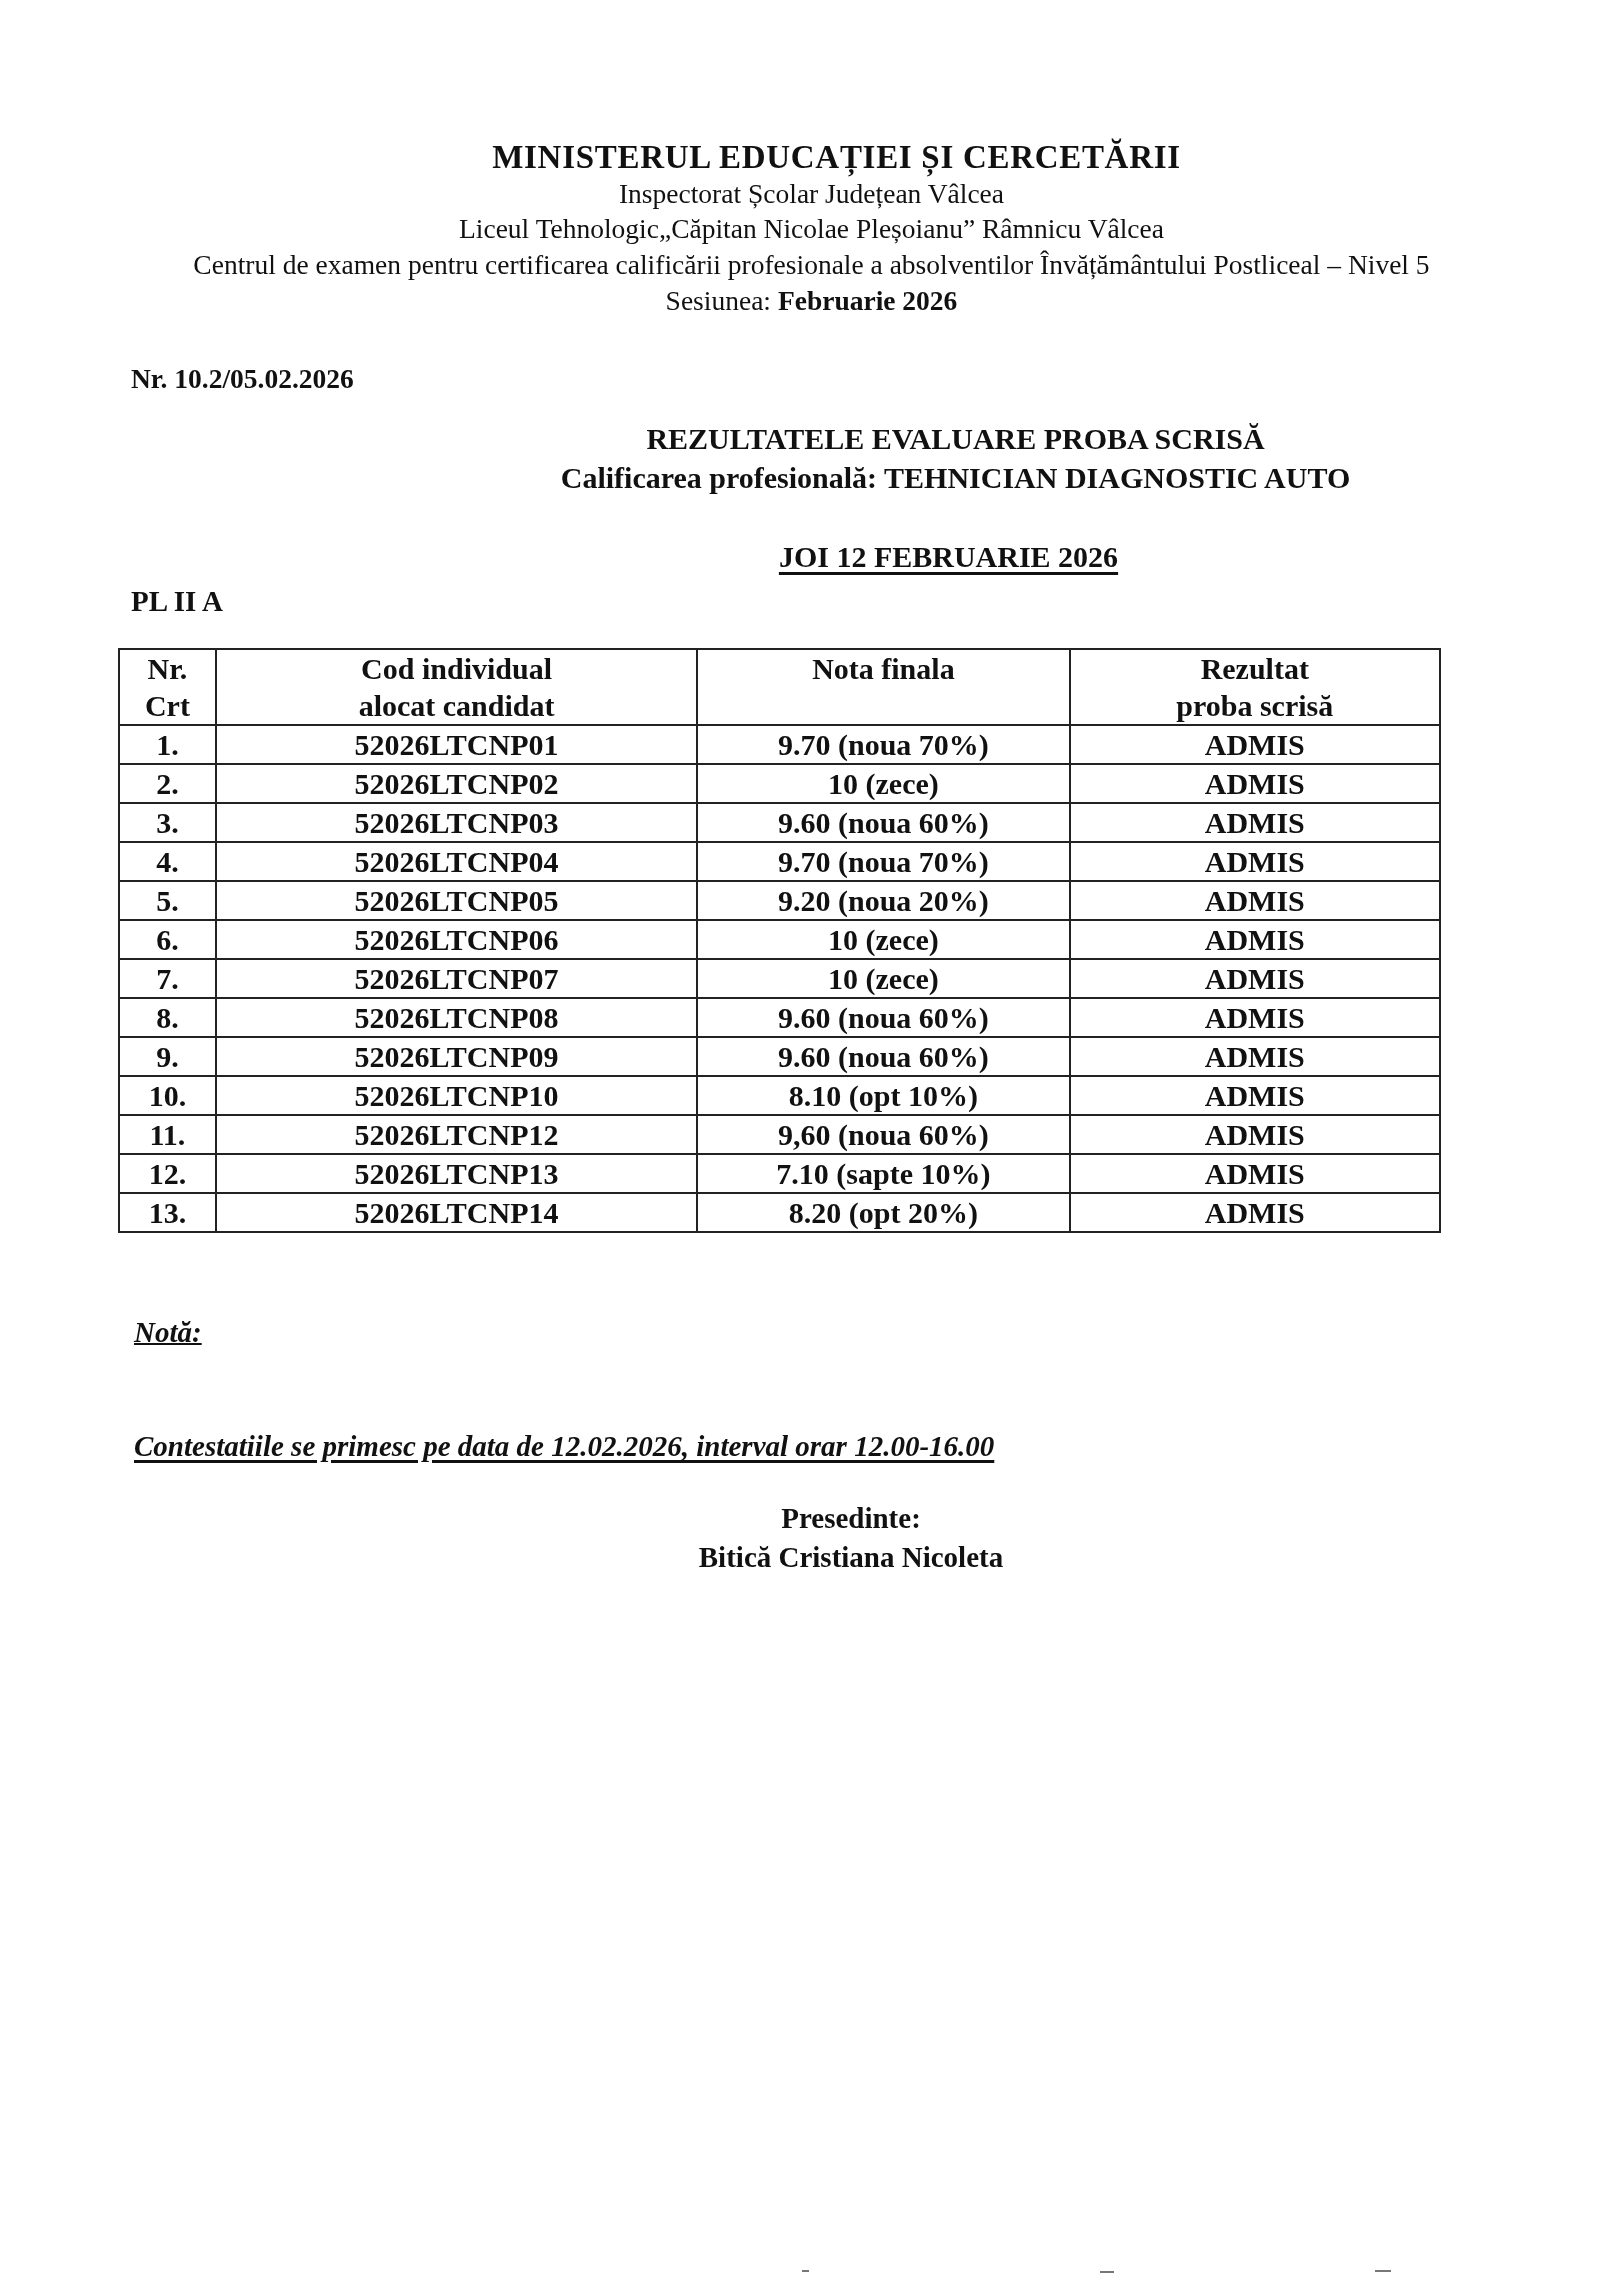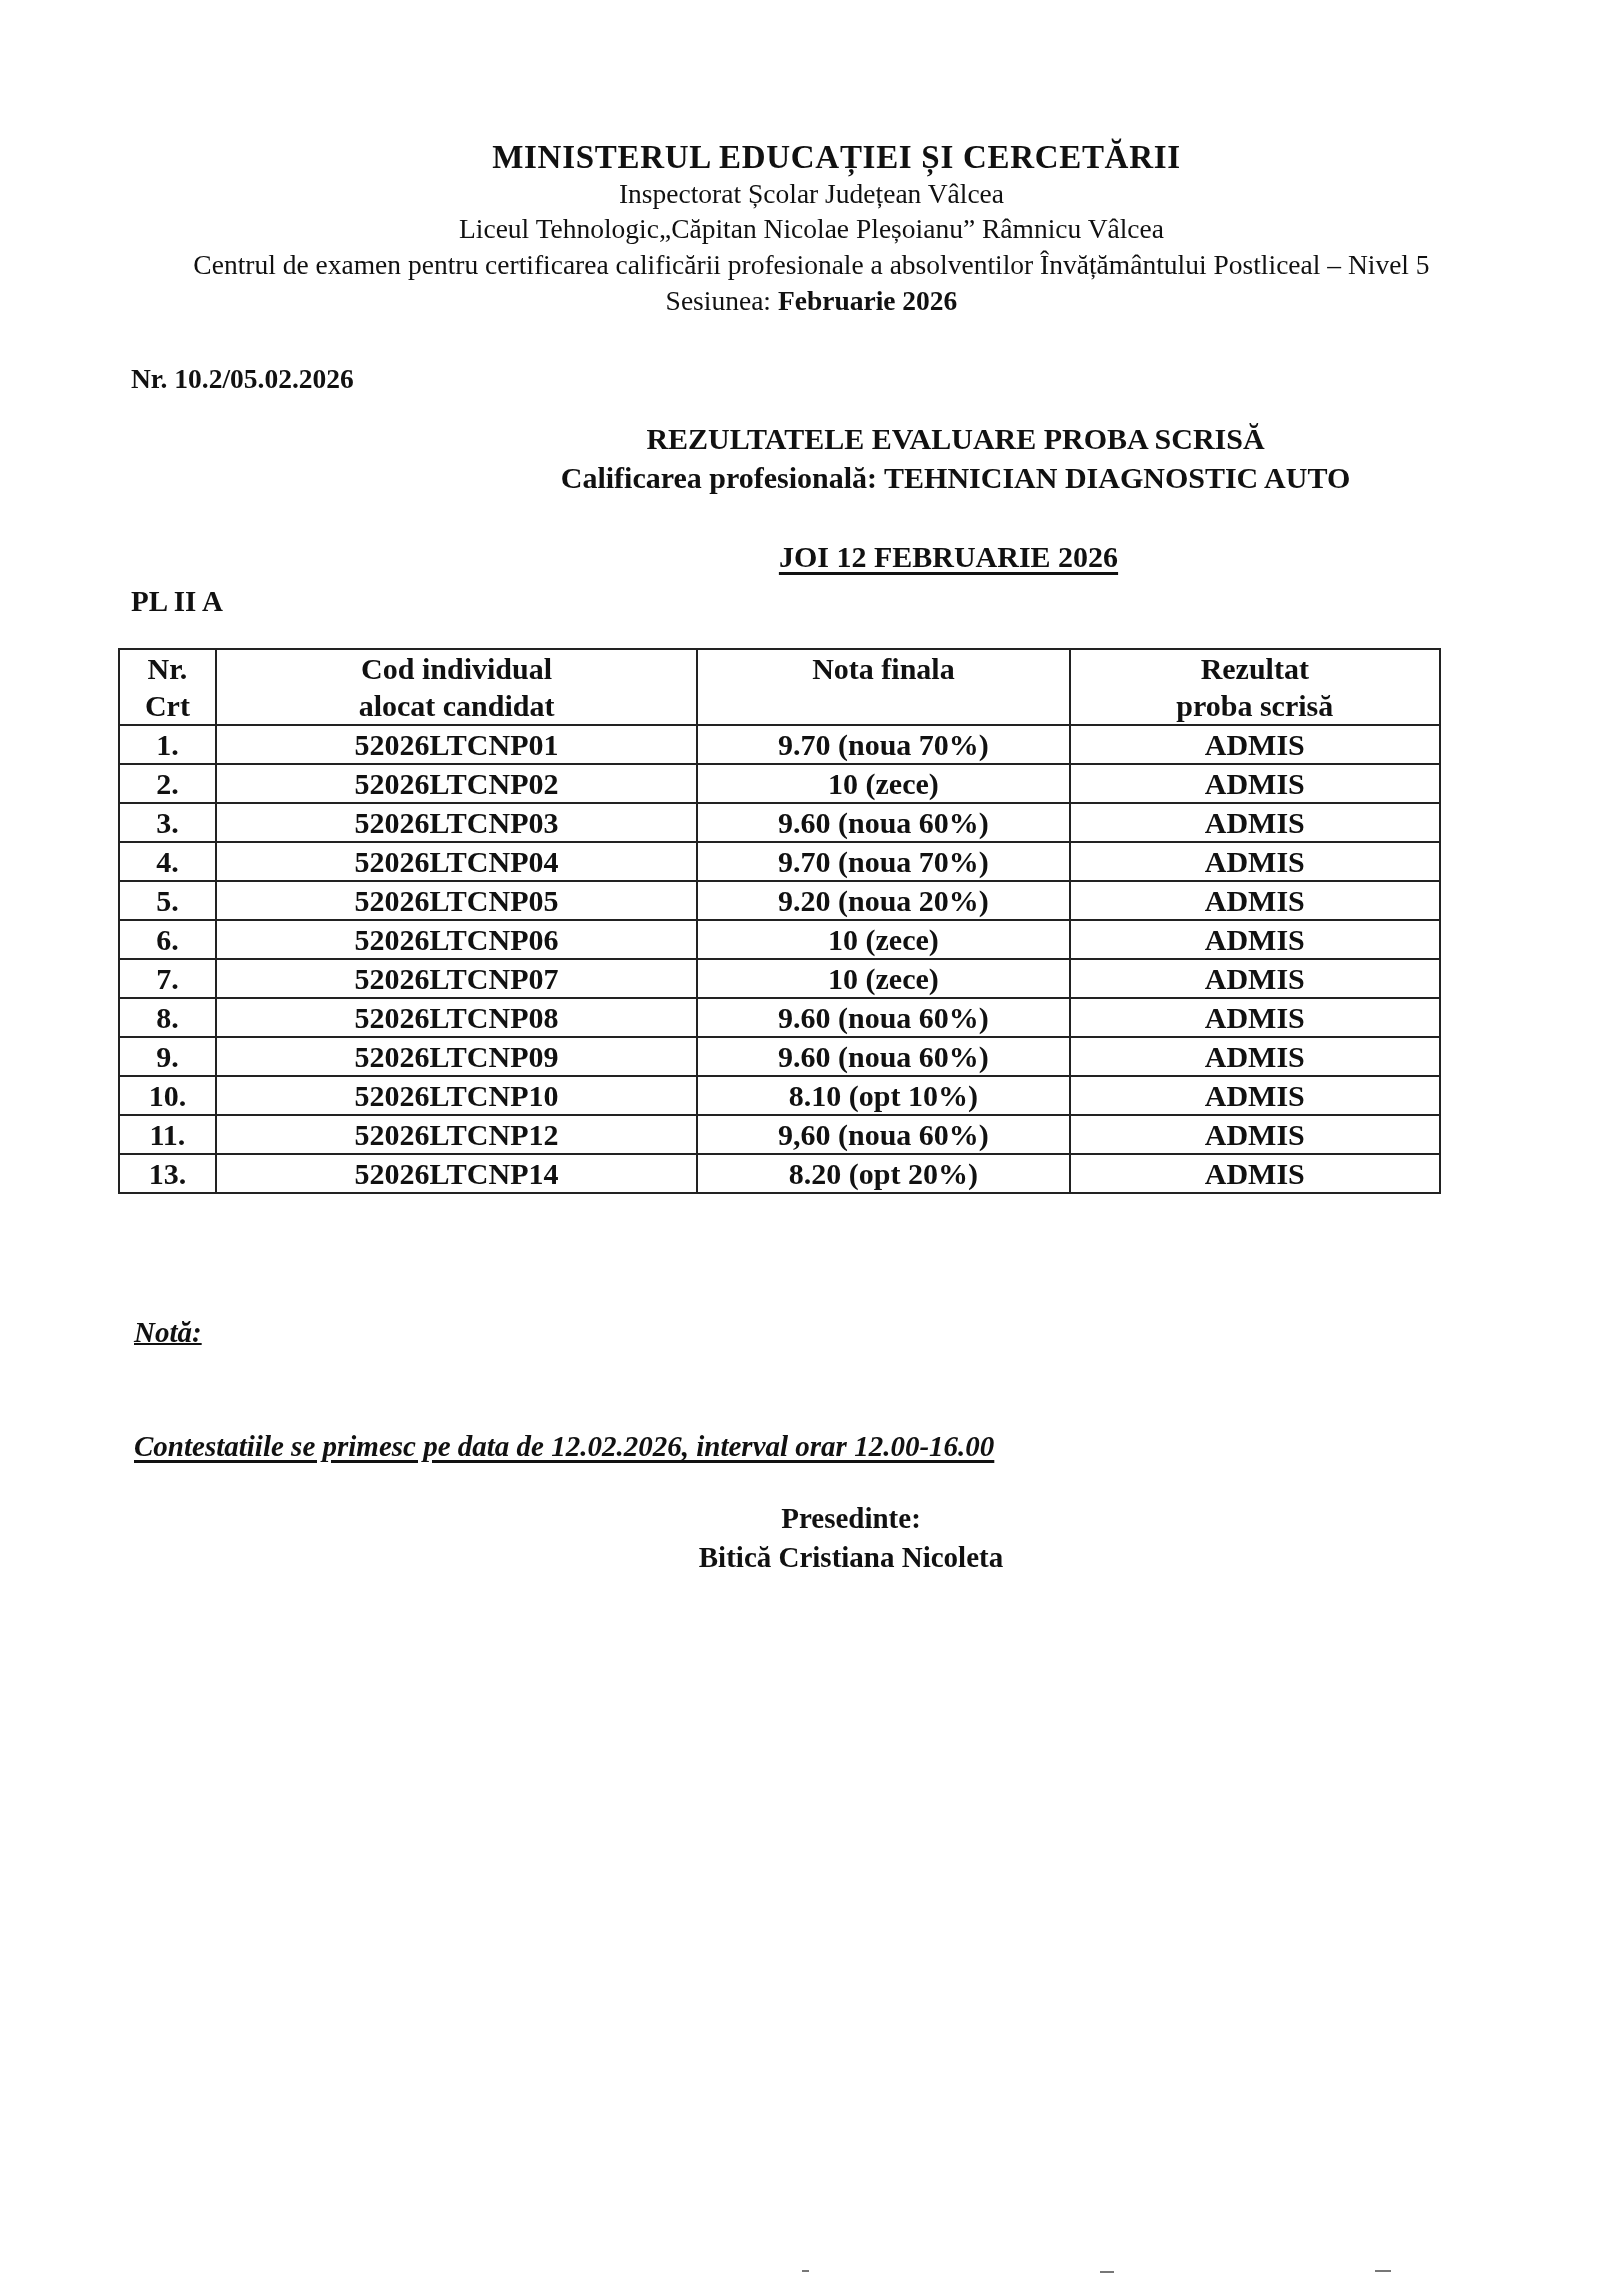--- a/index.html
+++ b/index.html
@@ -141,20 +141,26 @@
         <td>8.10 (opt 10%)</td>
         <td>ADMIS</td>
       </tr>
       <tr>
         <td>11.</td>
         <td>52026LTCNP12</td>
         <td>9,60 (noua 60%)</td>
         <td>ADMIS</td>
       </tr>
       <tr>
+        <td>12.</td>
+        <td>52026LTCNP13</td>
+        <td>7.10 (sapte 10%)</td>
+        <td>ADMIS</td>
+      </tr>
+      <tr>
         <td>13.</td>
         <td>52026LTCNP14</td>
         <td>8.20 (opt 20%)</td>
         <td>ADMIS</td>
       </tr>
     </tbody>
 </table>
 
 <div class="abs note-label">Notă:</div>
 <div class="abs note-text">Contestatiile se primesc pe data de 12.02.2026, interval orar 12.00-16.00</div>

